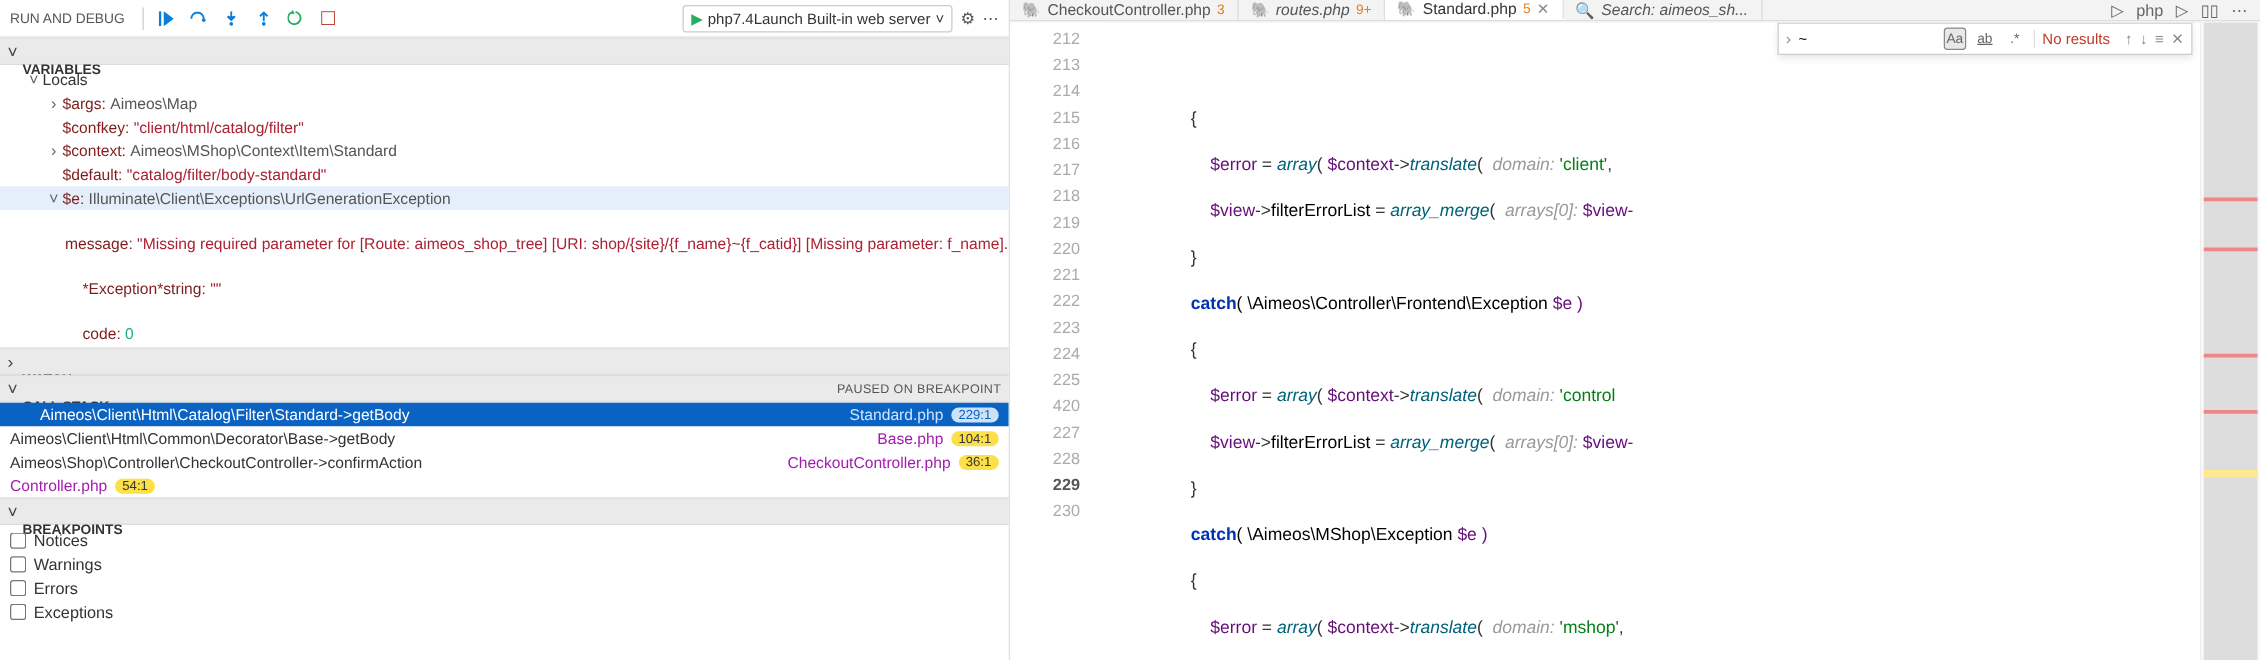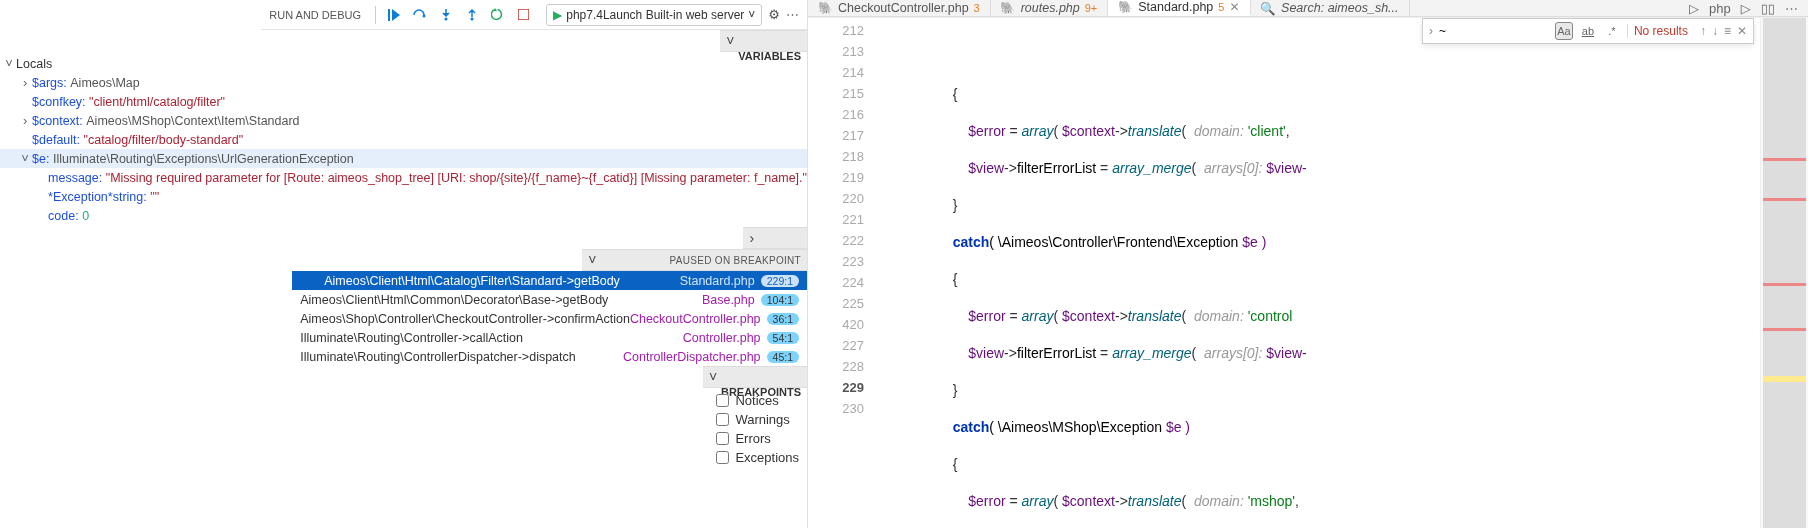--- a/index.html
+++ b/index.html
@@ -1,20 +1,20 @@
 <!DOCTYPE html>
 <html><head>
 <meta charset="utf-8">
 <style>
 * { margin: 0; padding: 0; box-sizing: border-box; font-family: "Segoe UI", Arial, sans-serif; }
 body { font-size: 13px; color: #333; background: #fff; overflow: hidden; }
 .app { display: flex; width: 1808px; height: 528px; }
 
 
-.left-panel { width: 808px; display: flex; flex-direction: column; border-right: 1px solid #e0e0e0; align-items: flex-end; }
+.left-panel { width: 808px; display: flex; flex-direction: column; border-right: 1px solid #e0e0e0; }
 .toolbar { display: flex; align-items: center; height: 30px; padding: 0 8px; gap: 6px; border-bottom: 1px solid #e5e5e5; }
 .toolbar-title { font-size: 11px; color: #555; padding-right: 6px; }
 .toolbar-divider { width: 1px; height: 18px; background: #ccc; margin: 0 2px; }
 .toolbar-btn { width: 20px; height: 20px; display: flex; align-items: center; justify-content: center; cursor: pointer; color: #555; }
 .toolbar-btn.blue { color: #0b7dda; }
 .toolbar-btn.red { color: #c0392b; }
 .toolbar-btn.green { color: #27ae60; }
 .toolbar-spacer { flex: 1; }
 .launch-config { display: flex; align-items: center; gap: 4px; border: 1px solid #ccc; padding: 2px 6px; border-radius: 3px; height: 22px; font-size: 12px; }
 .launch-config .play-ic { color: #27ae60; }
@@ -25,37 +25,37 @@
 .section-header .chev { width: 12px; font-size: 14px; color: #444; }
 .section-header .label { font-weight: 600; font-size: 11px; color: #333; margin-top: 30px; }
 .section-header .right-text { margin-left: auto; font-size: 10px; color: #555; letter-spacing: 0.3px; }
 .section-body { overflow: auto; }
 
 
 .var-tree { font-family: "Consolas","Courier New",monospace; font-size: 12.5px; padding: 2px 0; }
 .var-row { display: flex; align-items: center; height: 19px; padding-left: 8px; white-space: nowrap; }
 .var-row.sel { background: #e5effb; }
 .var-chev { width: 14px; color: #666; font-size: 13px; text-align: center; }
-.var-key { color: #1d4ed8; }
+.var-key { color: #7f1d1d; }
 .var-key.local { color: #333; }
 .var-val { color: #a23; }
 .var-num { color: #2a8; }
 .var-type { color: #555; }
 .indent1 { padding-left: 20px; }
 .indent2 { padding-left: 36px; }
-.indent3 { padding-left: 52px; }
+.indent3 { padding-left: 52px; margin-top: 17px; }
 
 
 .cs-body { font-family: "Consolas","Courier New",monospace; font-size: 12.5px; }
 .cs-row { display: flex; align-items: center; height: 19px; padding: 0 8px; }
 .cs-row.active { background: #0a63c2; color: #fff; padding-left: 32px; }
 .cs-frame { flex: 1; overflow: hidden; text-overflow: ellipsis; white-space: nowrap; }
 .cs-file { margin-right: 6px; color: #a21caf; }
 .cs-row.active .cs-file { color: #d0e4ff; }
-.cs-badge { background: #7dd3fc; color: #333; border-radius: 8px; padding: 0 6px; font-size: 10.5px; }
+.cs-badge { background: #fde047; color: #333; border-radius: 8px; padding: 0 6px; font-size: 10.5px; }
 .cs-row.active .cs-badge { background: #cde1f7; color: #0a63c2; }
 
 
 .bp-body { padding: 3px 8px; }
 .bp-row { display: flex; align-items: center; height: 19px; gap: 6px; }
 .bp-row input[type=checkbox] { width: 13px; height: 13px; }
 
 
 .editor { flex: 1; display: flex; flex-direction: column; }
 .tab-bar { display: flex; align-items: stretch; height: 30px; background: #f3f3f3; border-bottom: 1px solid #ddd; }
@@ -164,21 +164,21 @@
     </div>
     <div class="section-body var-tree">
       <div class="var-row indent1">
           <span class="var-chev">˅</span>
           <span class="var-key local">Locals</span>
         </div>
       <div class="var-row indent2"><span class="var-chev">›</span><span class="var-key">$args:</span>&nbsp;<span class="var-type">Aimeos\Map</span></div>
       <div class="var-row indent2"><span class="var-chev"></span><span class="var-key">$confkey:</span>&nbsp;<span class="var-val">"client/html/catalog/filter"</span></div>
       <div class="var-row indent2"><span class="var-chev">›</span><span class="var-key">$context:</span>&nbsp;<span class="var-type">Aimeos\MShop\Context\Item\Standard</span></div>
       <div class="var-row indent2"><span class="var-chev"></span><span class="var-key">$default:</span>&nbsp;<span class="var-val">"catalog/filter/body-standard"</span></div>
-      <div class="var-row indent2 sel"><span class="var-chev">˅</span><span class="var-key">$e:</span>&nbsp;<span class="var-type">Illuminate\Routing\Exceptions\UrlGenerationException</span></div>
+      <div class="var-row indent2 sel"><span class="var-chev">˅</span><span class="var-key">$e:</span>&nbsp;<span class="var-type">Illuminate\Client\Exceptions\UrlGenerationException</span></div>
       <div class="var-row indent3"><span class="var-chev"></span><span class="var-key">message:</span>&nbsp;<span class="var-val">"Missing required parameter for [Route: aimeos_shop_tree] [URI: shop/{site}/{f_name}~{f_catid}] [Missing parameter: f_name]."</span></div>
       <div class="var-row indent3"><span class="var-chev"></span><span class="var-key">*Exception*string:</span>&nbsp;<span class="var-val">""</span></div>
       <div class="var-row indent3"><span class="var-chev"></span><span class="var-key">code:</span>&nbsp;<span class="var-num">0</span></div>
     </div>
 
     <div class="section-header">
       <span class="chev">›</span>
       <span class="label">WATCH</span>
     </div>
 
@@ -197,28 +197,22 @@
           <span class="cs-frame">Aimeos\Client\Html\Common\Decorator\Base-&gt;getBody</span>
           <span class="cs-file">Base.php</span>
           <span class="cs-badge">104:1</span>
         </div>
       <div class="cs-row">
           <span class="cs-frame">Aimeos\Shop\Controller\CheckoutController-&gt;confirmAction</span>
           <span class="cs-file">CheckoutController.php</span>
           <span class="cs-badge">36:1</span>
         </div>
       <div class="cs-row">
-          <span class="cs-frame">Illuminate\Routing\Controller-&gt;callAction</span>
           <span class="cs-file">Controller.php</span>
           <span class="cs-badge">54:1</span>
-        </div>
-      <div class="cs-row">
-          <span class="cs-frame">Illuminate\Routing\ControllerDispatcher-&gt;dispatch</span>
-          <span class="cs-file">ControllerDispatcher.php</span>
-          <span class="cs-badge">45:1</span>
         </div>
     </div>
 
     <div class="section-header">
       <span class="chev">˅</span>
       <span class="label">BREAKPOINTS</span>
     </div>
     <div class="section-body bp-body">
       <div class="bp-row">
           <input type="checkbox" style="">

